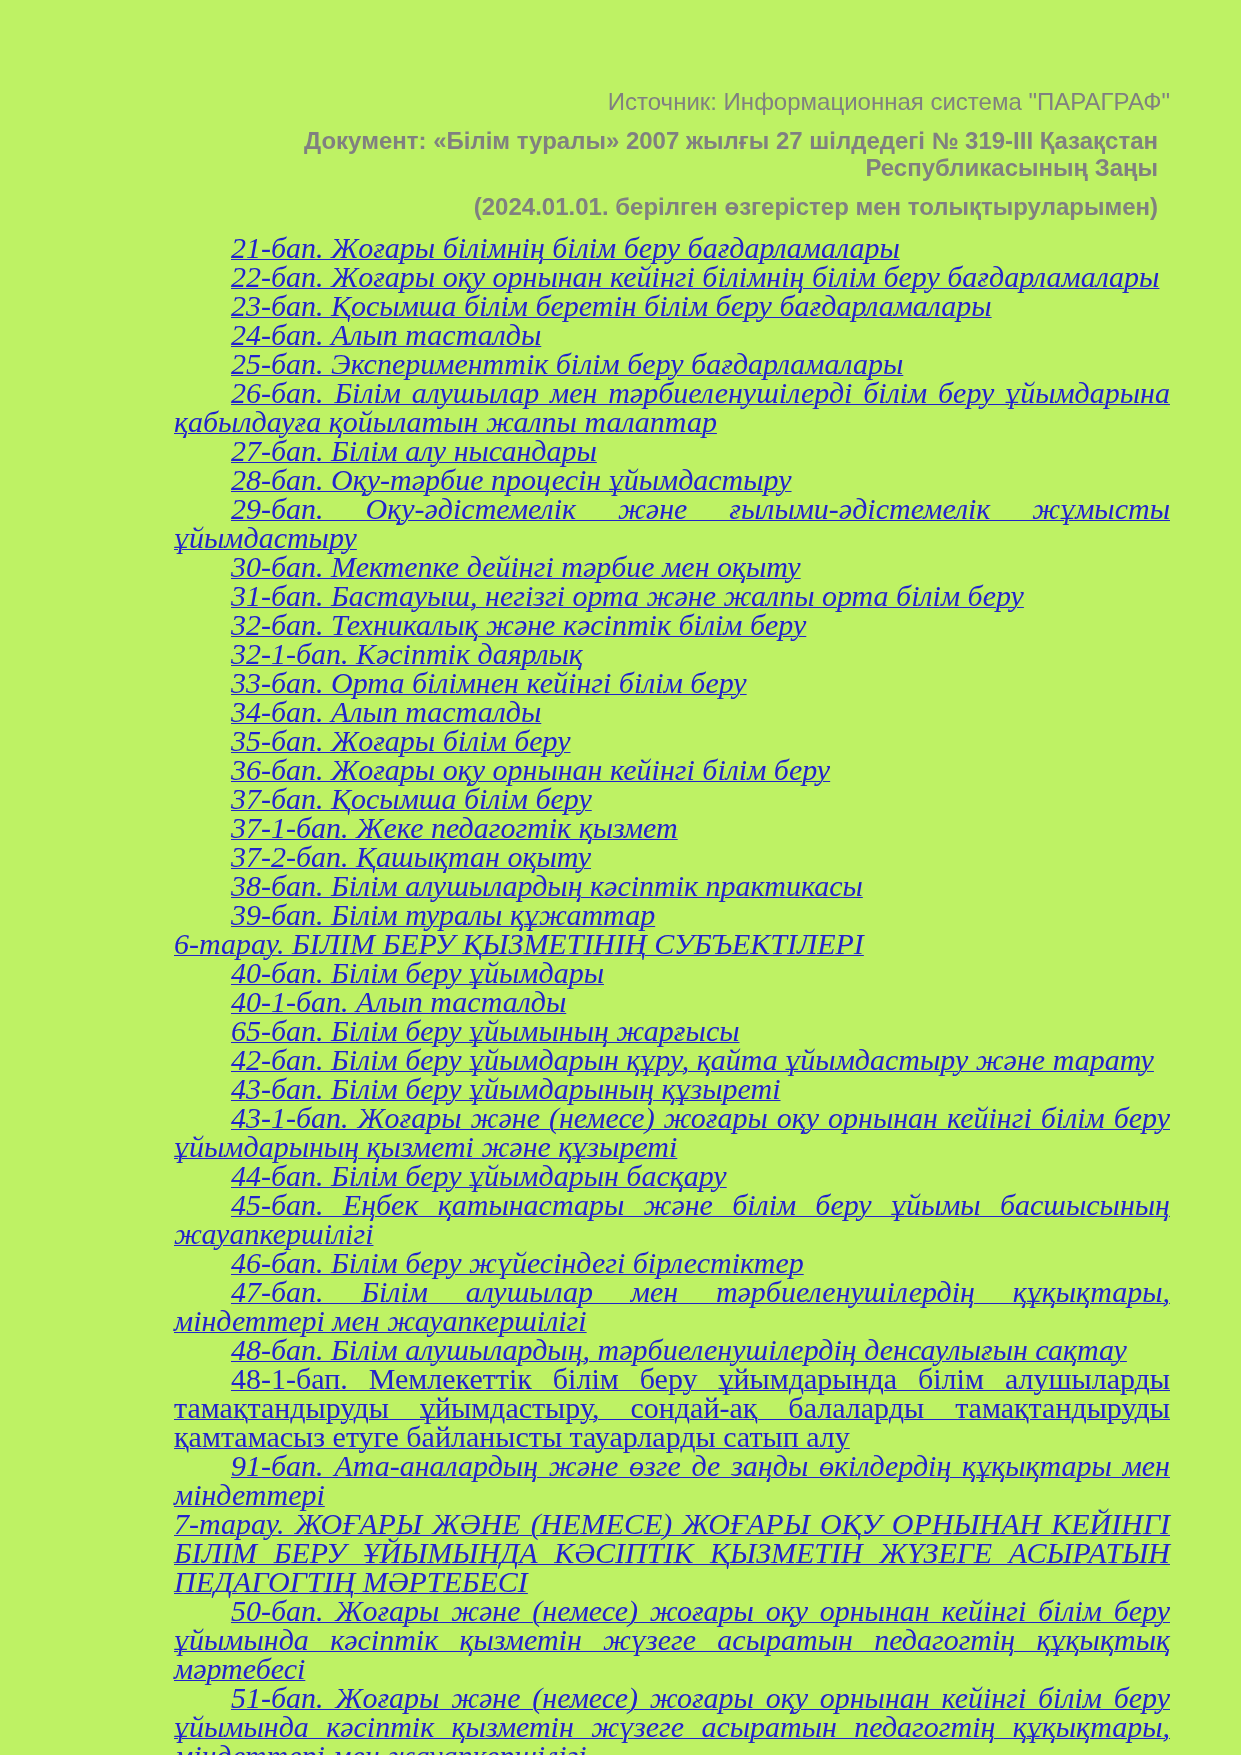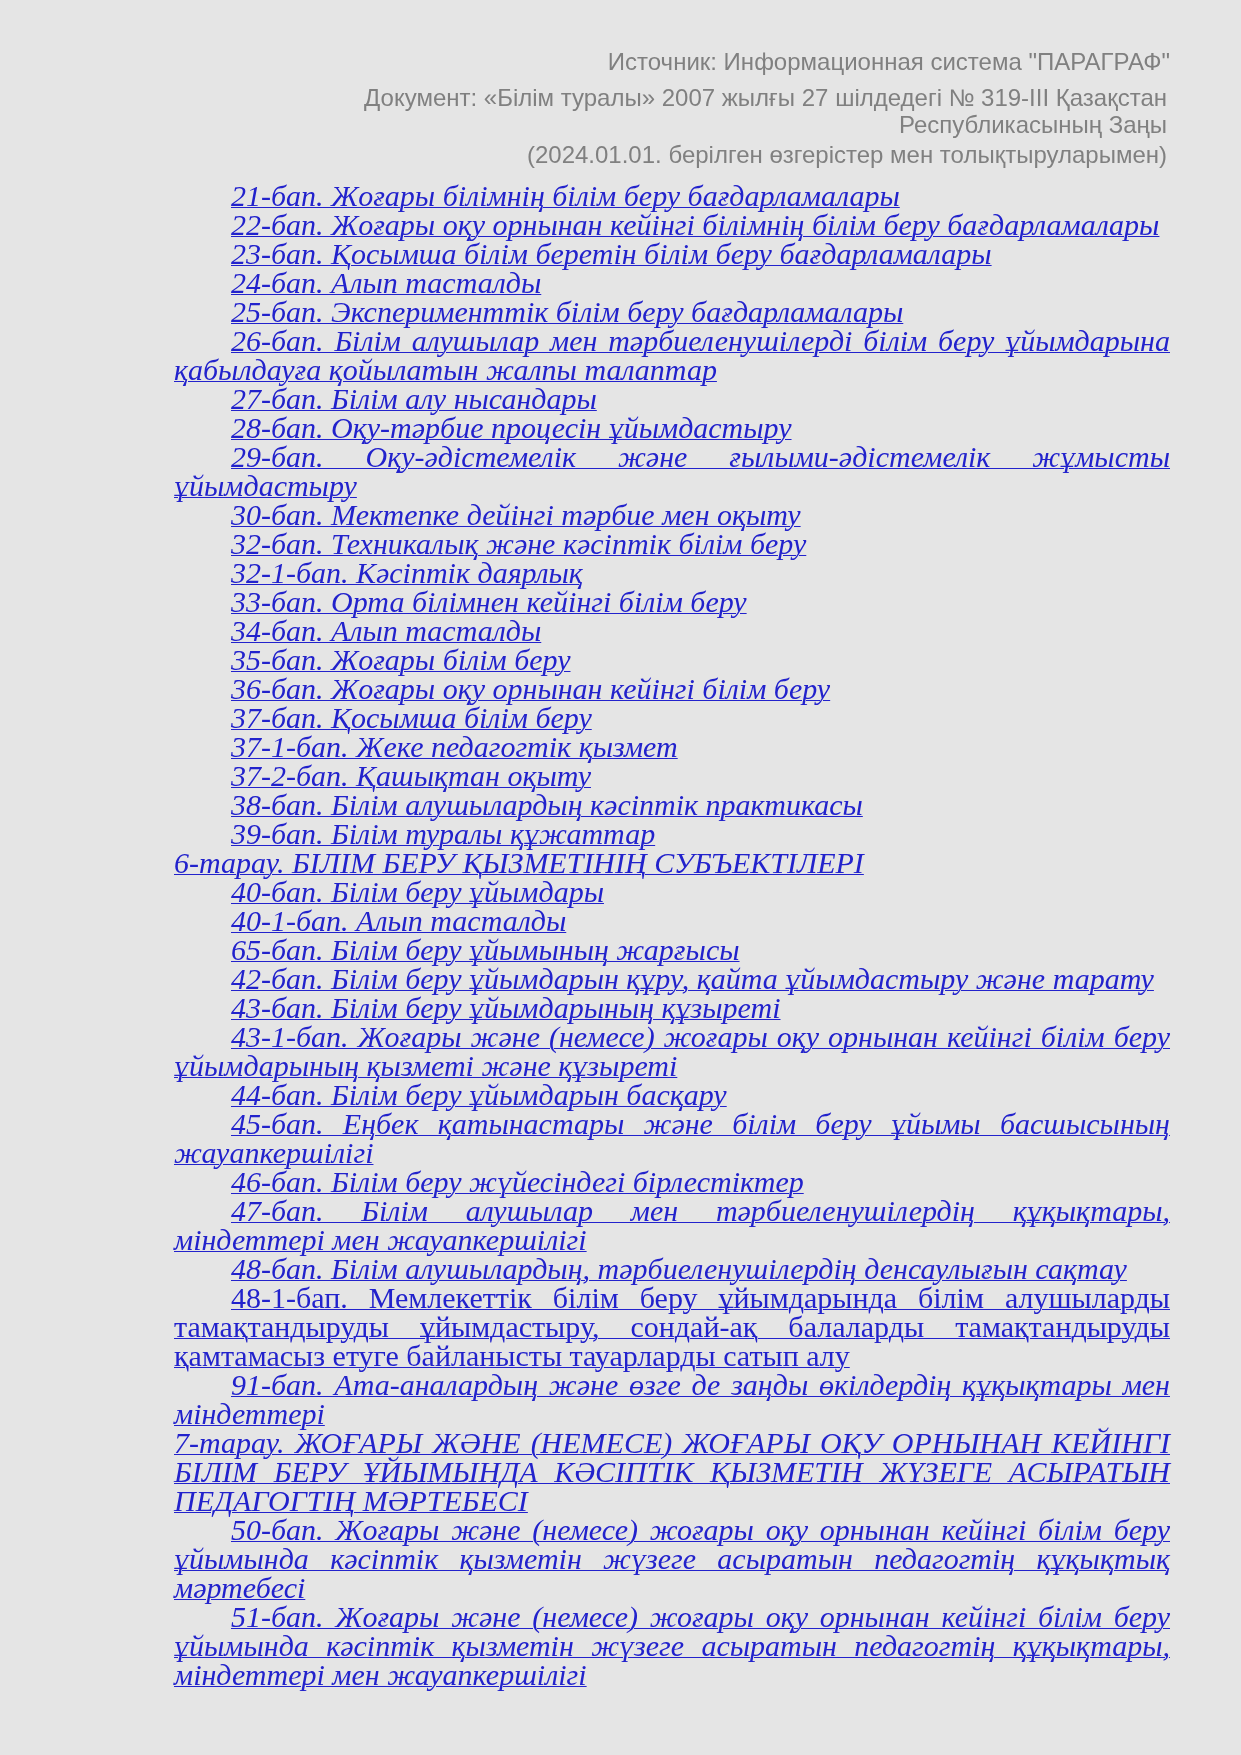--- a/index.html
+++ b/index.html
@@ -8,35 +8,36 @@
   }
   html,body{margin:0;padding:0;background:#ffffff;}
   body{
     width:1241px;height:1755px;
     font-family:"Liberation Serif", serif;
     overflow:hidden;
   }
   .page{
     box-sizing:border-box;
     width:1241px;height:1755px;
-    padding:48px 71px 40px 158px;
-    background:#e5e5e5;
+    padding:88px 71px 40px 158px;
+    background:#bef264;
   }
   .doc-header{
     font-family:"Liberation Sans", sans-serif;
     font-size:24px;
     line-height:27px;
     color:var(--gray);
     text-align:right;
   }
   .doc-header .source{
     margin:0 0 9px 0;
   }
   .doc-header .doc-line{
-    margin:3px;
+    margin:12px;
+    font-weight:bold;
   }
   .toc{
     margin-top:13px;
     font-size:30px;
     line-height:29px;
     color:var(--link);
     margin-left:16px;
   }
   .toc p{
     margin:0;
@@ -71,20 +72,21 @@
       <p class="article">21-бап. Жоғары білімнің білім беру бағдарламалары</p>
       <p class="article">22-бап. Жоғары оқу орнынан кейінгі білімнің білім беру бағдарламалары</p>
       <p class="article">23-бап. Қосымша білім беретін білім беру бағдарламалары</p>
       <p class="article">24-бап. Алып тасталды</p>
       <p class="article">25-бап. Эксперименттік білім беру бағдарламалары</p>
       <p class="article">26-бап. Білім алушылар мен тәрбиеленушілерді білім беру ұйымдарына қабылдауға қойылатын жалпы талаптар</p>
       <p class="article">27-бап. Білім алу нысандары</p>
       <p class="article">28-бап. Оқу-тәрбие процесін ұйымдастыру</p>
       <p class="article">29-бап. Оқу-әдістемелік және ғылыми-әдістемелік жұмысты ұйымдастыру</p>
       <p class="article">30-бап. Мектепке дейінгі тәрбие мен оқыту</p>
+      <p class="article">31-бап. Бастауыш, негізгі орта және жалпы орта білім беру</p>
       <p class="article">32-бап. Техникалық және кәсіптік білім беру</p>
       <p class="article">32-1-бап. Кәсіптік даярлық</p>
       <p class="article">33-бап. Орта білімнен кейінгі білім беру</p>
       <p class="article">34-бап. Алып тасталды</p>
       <p class="article">35-бап. Жоғары білім беру</p>
       <p class="article">36-бап. Жоғары оқу орнынан кейінгі білім беру</p>
       <p class="article">37-бап. Қосымша білім беру</p>
       <p class="article">37-1-бап. Жеке педагогтік қызмет</p>
       <p class="article">37-2-бап. Қашықтан оқыту</p>
       <p class="article">38-бап. Білім алушылардың кәсіптік практикасы</p>

